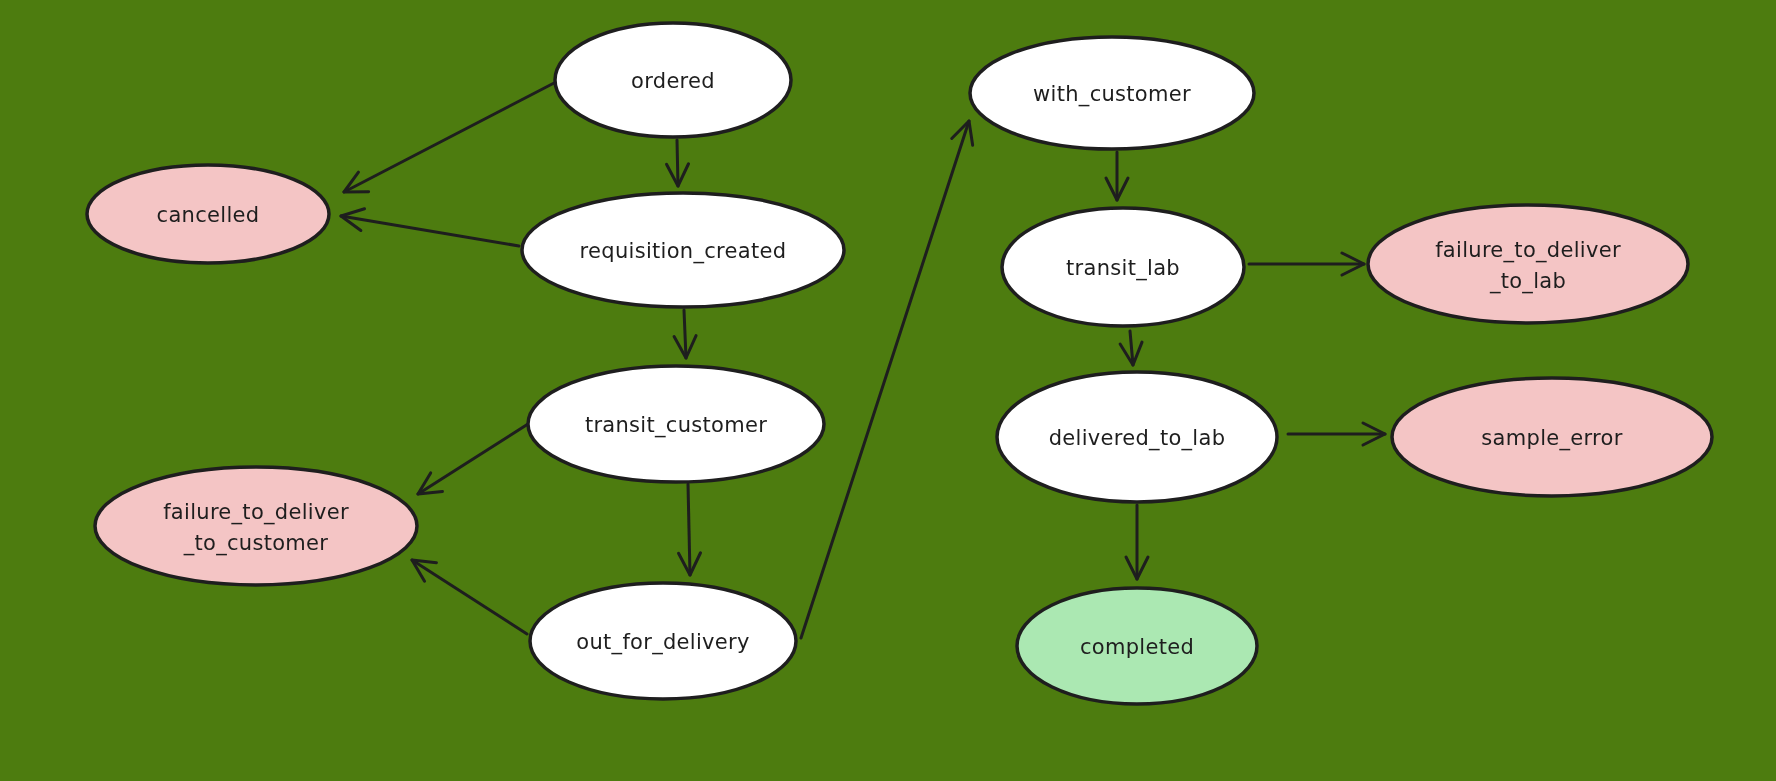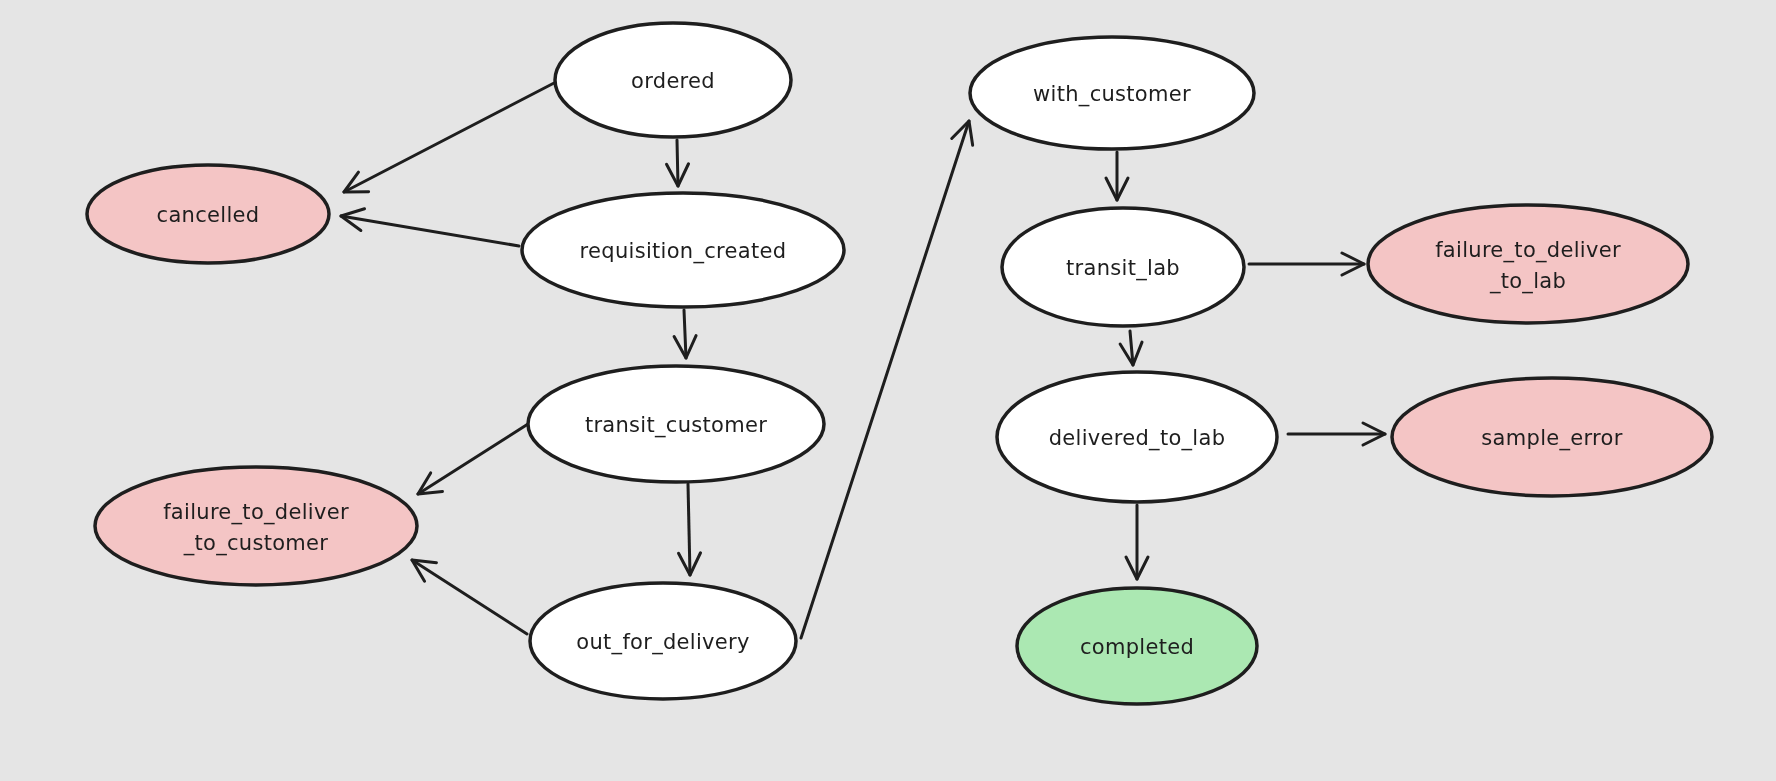--- a/index.html
+++ b/index.html
@@ -4,21 +4,21 @@
 <style>
   html, body {
     margin: 0;
     padding: 0;
     background: #ffffff;
   }
   .canvas-wrap {
     position: relative;
     width: 1776px;
     height: 781px;
-    background: #e5e5e5;
+    background: #4d7c0f;
     font-family: "DejaVu Sans", sans-serif;
   }
   svg { display: block; }
   .node-ellipse {
     fill: #ffffff;
     stroke: #1e1e1e;
     stroke-width: 3.5;
   }
   .node-ellipse.error   { fill: #f4c5c5; }
   .node-ellipse.success { fill: #abe8b2; }

